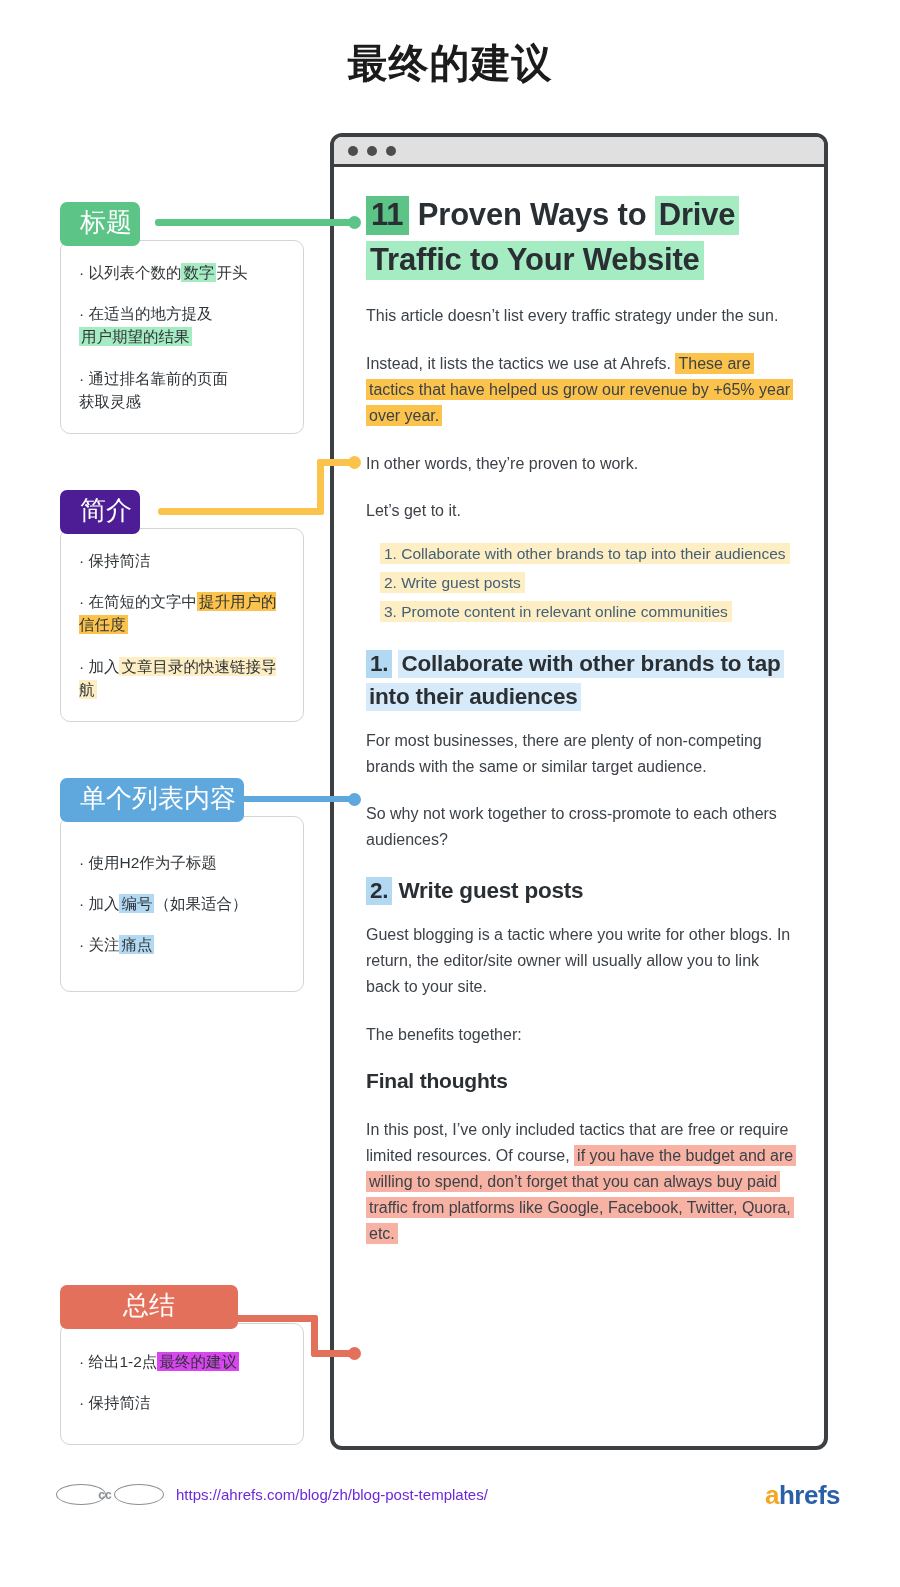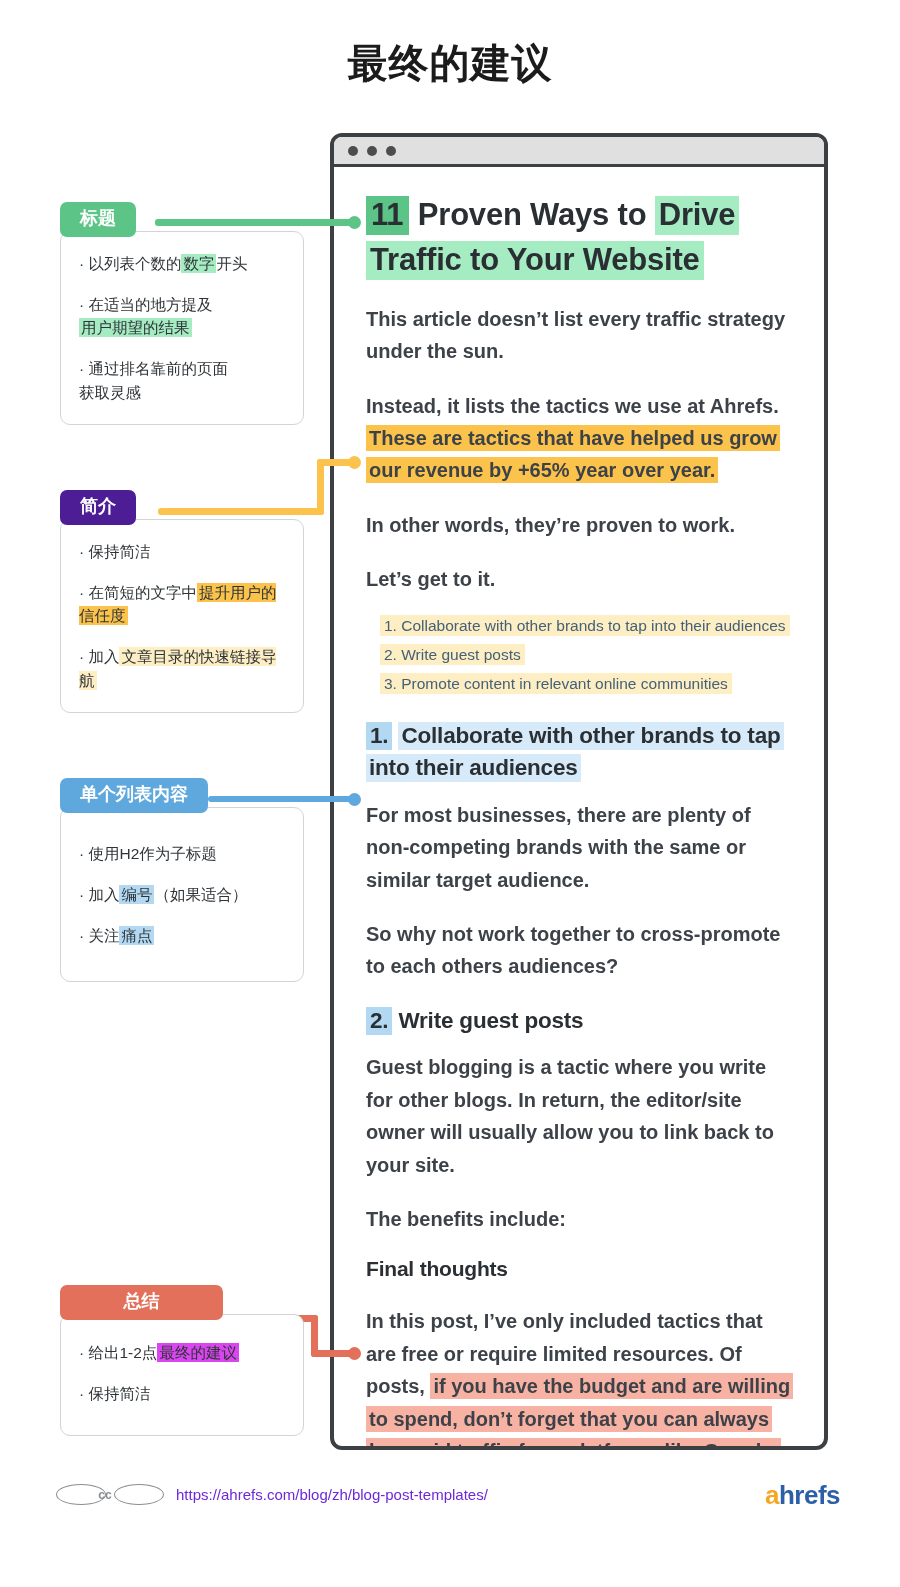--- a/index.html
+++ b/index.html
@@ -50,23 +50,22 @@
   }
   .h1 .mark-green {
     background: #a6ecc3; padding: 1px 4px 3px 4px;
     box-decoration-break: clone; -webkit-box-decoration-break: clone;
   }
   .lede {
     font-size: 16px; line-height: 1.55; font-weight: 700;
     color: #2a2f34; margin-bottom: 22px;
   }
   p.body {
-    font-size: 20px; line-height: 1.62; color: #3c4248;
+    font-size: 16px; line-height: 1.62; color: #3c4248;
     margin-bottom: 22px;
-    font-weight: bold;
   }
   .mark-yellow {
     background: #fbc34b; padding: 2px 3px;
     box-decoration-break: clone; -webkit-box-decoration-break: clone;
   }
   .mark-red {
     background: #f8b2a4; padding: 2px 3px;
     box-decoration-break: clone; -webkit-box-decoration-break: clone;
   }
 
@@ -94,23 +93,23 @@
     font-size: 21px; font-weight: 700; color: #2a2f34;
     margin: 6px 0 24px 0; letter-spacing: -0.2px;
   }
 
   
   .callout { position: absolute; }
   .callout-tab {
     position: relative; z-index: 3;
     display: inline-block;
     border-radius: 7px;
-    color: #ffffff; font-weight: 700;
-    padding: 6px 20px 8px 20px;
-    font-size: 18px; line-height: 1.15;
+    color: #ffffff; font-weight: 400;
+    padding: 6px 8px 8px 20px;
+    font-size: 26px; line-height: 1.15;
     white-space: nowrap;
   }
   .callout-box {
     position: relative; z-index: 2;
     margin-top: -6px;
     width: 244px;
     background: #ffffff;
     border: 1.5px solid #d2d4d6;
     border-radius: 10px;
     padding: 20px 16px 20px 18px;
@@ -216,21 +215,21 @@
       <div class="callout-line">
         <span>· 加入</span><span class="hl-b">编号</span><span>（如果适合）</span>
       </div>
       <div class="callout-line">
         <span>· 关注</span><span class="hl-b">痛点</span>
       </div>
     </div>
   </div>
 
   <div class="callout" style="left:60px; top:1285px;">
-    <div class="callout-tab" style="background:#e2705a; width:163px; text-align:center; padding-left:0; padding-right:0;">总结</div>
+    <div class="callout-tab" style="background:#e2705a; width:178px; text-align:center; padding-left:0; padding-right:0;">总结</div>
     <div class="callout-box" style="padding-top:26px; padding-bottom:30px;">
       <div class="callout-line">
         <span>· 给出1-2点</span><span class="hl-r">最终的建议</span>
       </div>
       <div class="callout-line">
         <span>· 保持简洁</span>
       </div>
     </div>
   </div>
 
@@ -259,24 +258,24 @@
         <div class="toc-item"><span>2. Write guest posts</span></div>
         <div class="toc-item"><span>3. Promote content in relevant online communities</span></div>
       </div>
 
       <div class="h2"><span class="mark-num-blue">1.</span> <span class="mark-blue">Collaborate with other brands to tap into their audiences</span></div>
       <p class="body">For most businesses, there are plenty of non-competing brands with the same or similar target audience.</p>
       <p class="body">So why not work together to cross-promote to each others audiences?</p>
 
       <div class="h2 plain"><span class="mark-num-blue">2.</span> <span>Write guest posts</span></div>
       <p class="body">Guest blogging is a tactic where you write for other blogs. In return, the editor/site owner will usually allow you to link back to your site.</p>
-      <p class="body">The benefits include:</p>
+      <p class="body">The benefits together:</p>
 
       <div class="h3">Final thoughts</div>
-      <p class="body"><span>In this post, I’ve only included tactics that are free or require limited resources. Of posts, </span><span class="mark-red">if you have the budget and are willing to spend, don’t forget that you can always buy paid traffic from platforms like Google, Facebook, Twitter, Quora, etc.</span></p>
+      <p class="body"><span>In this post, I’ve only included tactics that are free or require limited resources. Of course, </span><span class="mark-red">if you have the budget and are willing to spend, don’t forget that you can always buy paid traffic from platforms like Google, Facebook, Twitter, Quora, etc.</span></p>
 
     </div>
   </div>
 
   <div class="footer">
     <div class="cc-badge">cc</div>
     <div class="cc-badge">
       <svg width="13" height="13" viewBox="0 0 13 13" aria-hidden="true">
         <circle cx="6.5" cy="3" r="1.8" fill="#8a8f94"></circle>
         <path d="M3.6 6.2h5.8v3.2h-1.4v3.2h-3v-3.2h-1.4z" fill="#8a8f94"></path>

